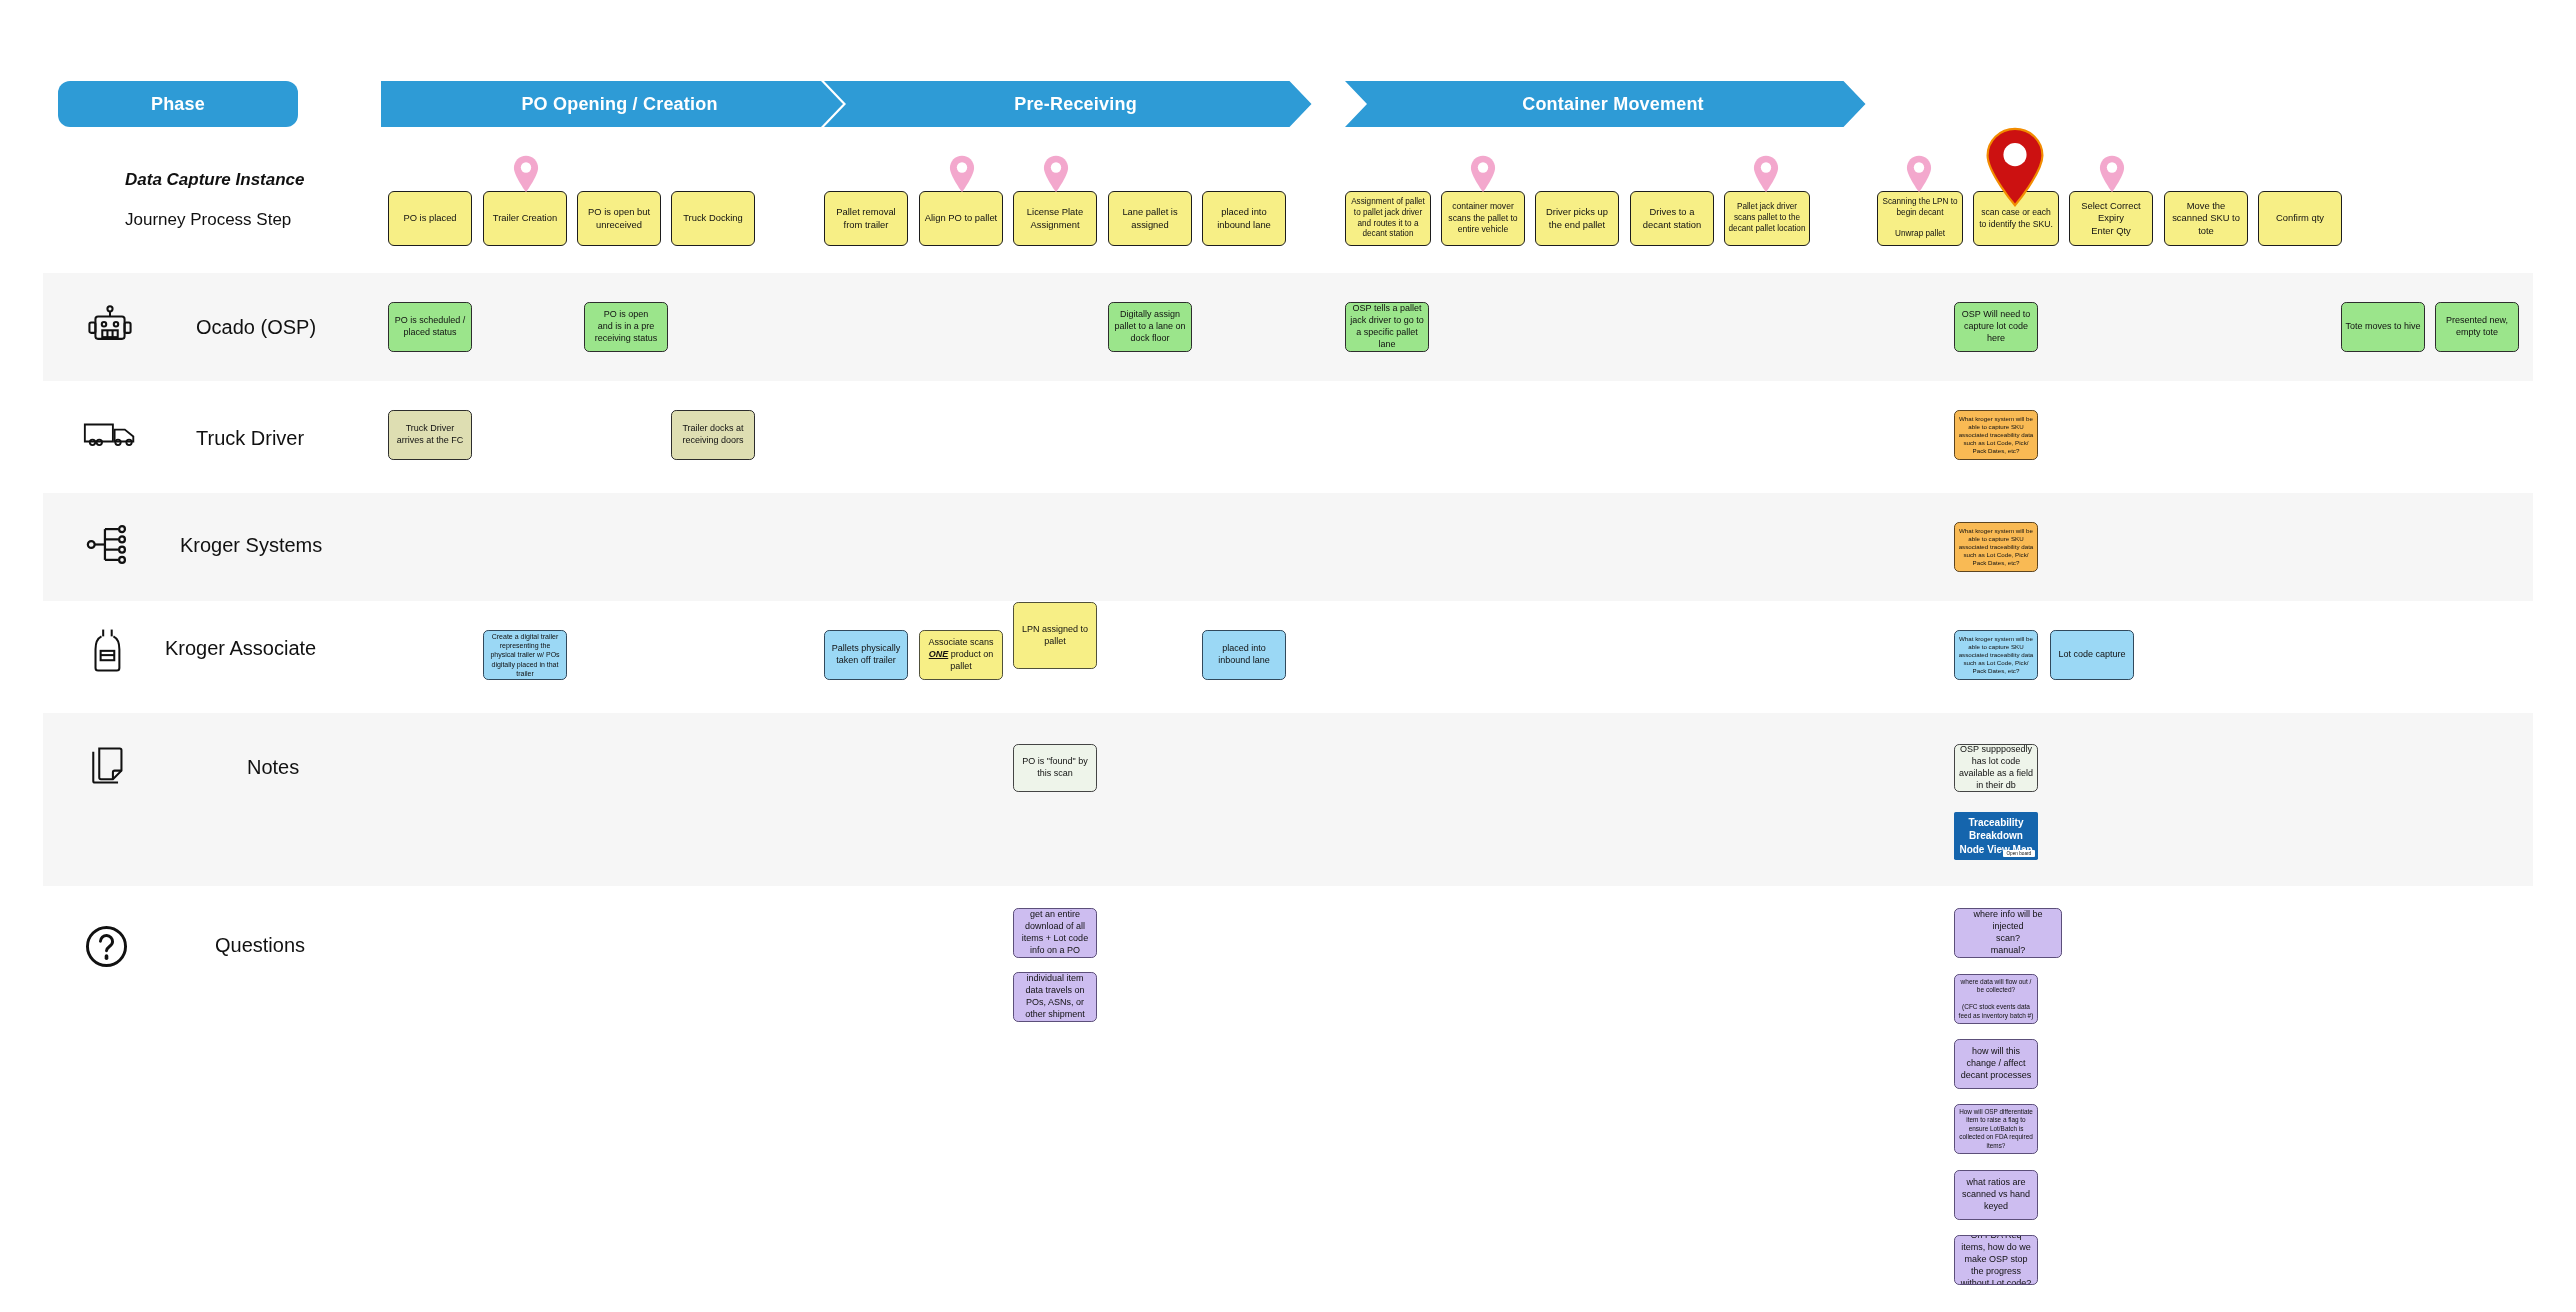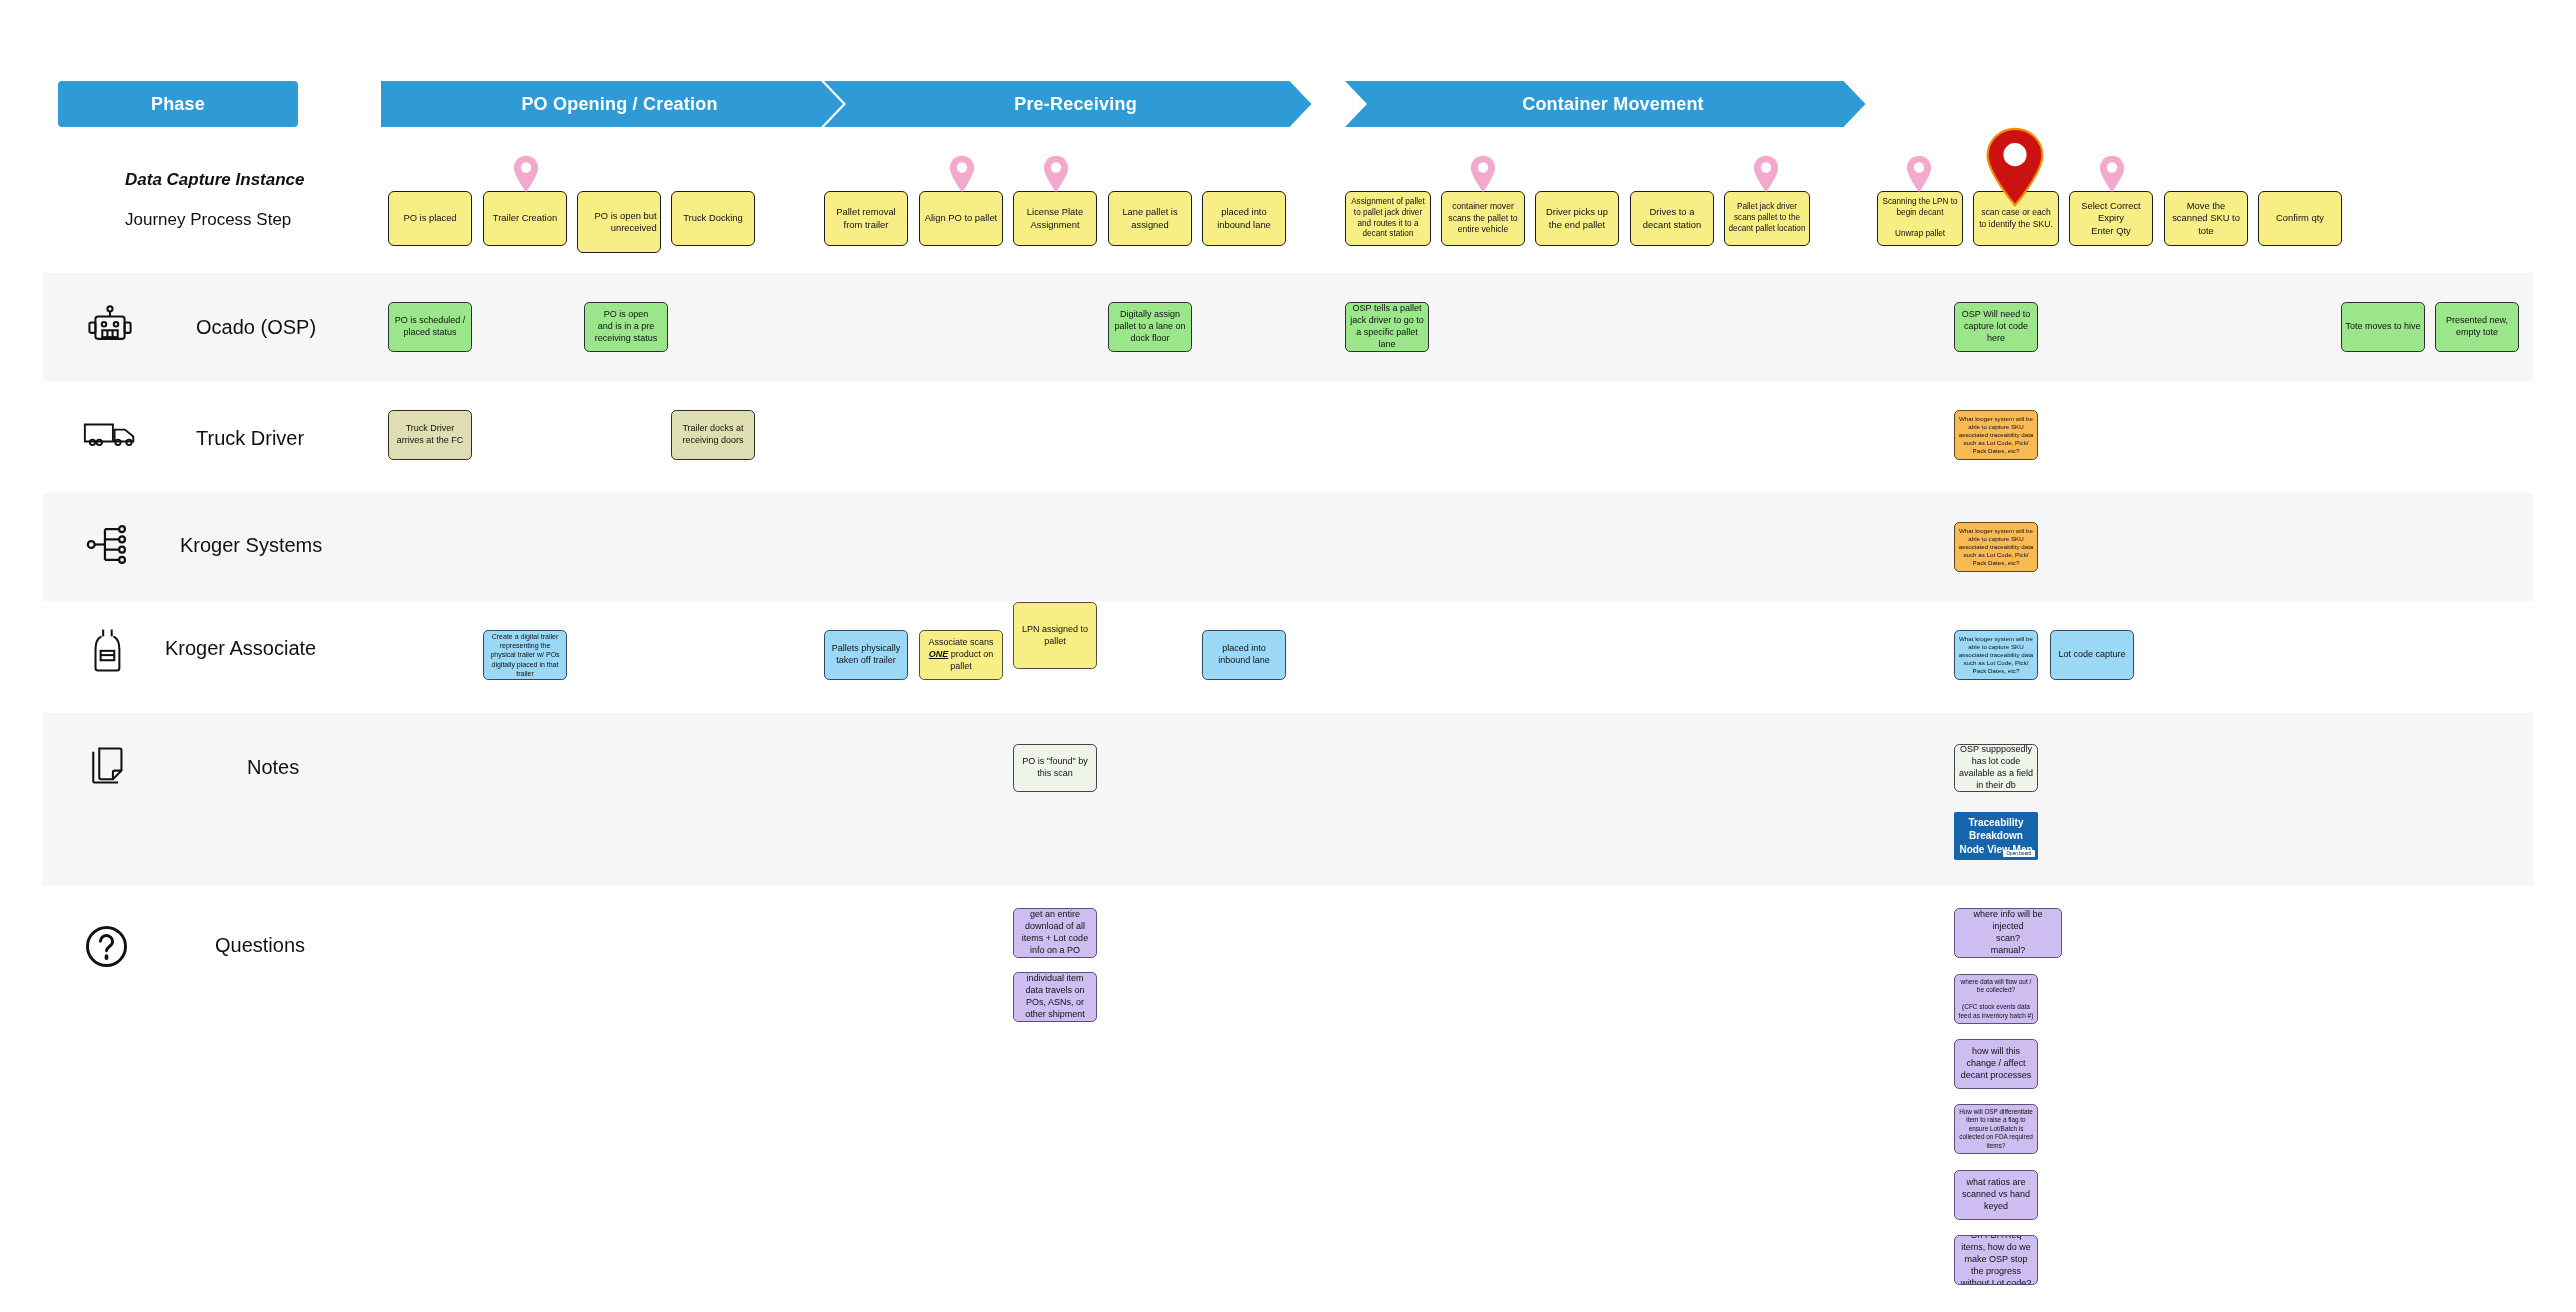--- a/index.html
+++ b/index.html
@@ -30,21 +30,21 @@
     height: 46px;
     background: #2e9bd6;
     color: #ffffff;
     font-weight: bold;
     font-size: 18px;
     display: flex;
     align-items: center;
     justify-content: center;
     letter-spacing: 0.2px;
   }
-  .phase.plain { border-radius: 4px; }
+  .phase.plain { border-radius: 12px; }
   .phase.chev {
     clip-path: polygon(0 0, calc(100% - 22px) 0, 100% 50%, calc(100% - 22px) 100%, 0 100%, 22px 50%);
     padding-left: 15.5px;
   }
   .phase.chev.first {
     clip-path: polygon(0 0, calc(100% - 22px) 0, 100% 50%, calc(100% - 22px) 100%, 0 100%);
     padding-left: 15px;
   }
   .phase-shadow {
     position: absolute;
@@ -230,21 +230,21 @@
     </svg>
   </div>
   <div class="row-label" style="left:215px;top:934px;">Questions</div>
 
   <div class="card step" style="left:388px;top:191px;width:84px;height:55px;">
       <span class="multiline">PO is placed</span>
     </div>
   <div class="card step" style="left:483px;top:191px;width:84px;height:55px;">
       <span class="multiline">Trailer Creation</span>
     </div>
-  <div class="card step" style="left:577px;top:191px;width:84px;height:62px;text-align:right;">
+  <div class="card step" style="left:577px;top:191px;width:84px;height:55px;">
       <span class="multiline">PO is open but unreceived</span>
     </div>
   <div class="card step" style="left:671px;top:191px;width:84px;height:55px;">
       <span class="multiline">Truck Docking</span>
     </div>
 
   <div class="card step" style="left:824px;top:191px;width:84px;height:55px;">
       <span class="multiline">Pallet removal from trailer</span>
     </div>
   <div class="card step" style="left:919px;top:191px;width:84px;height:55px;">

